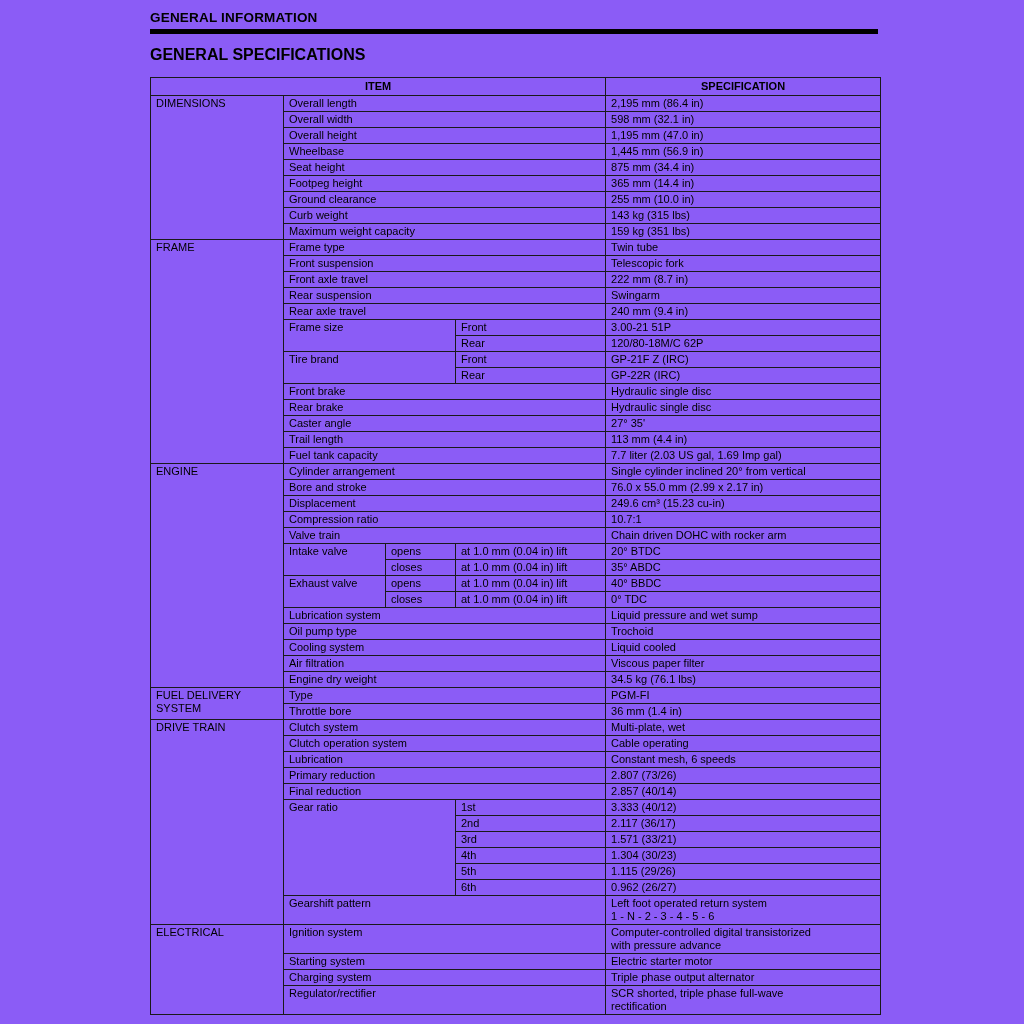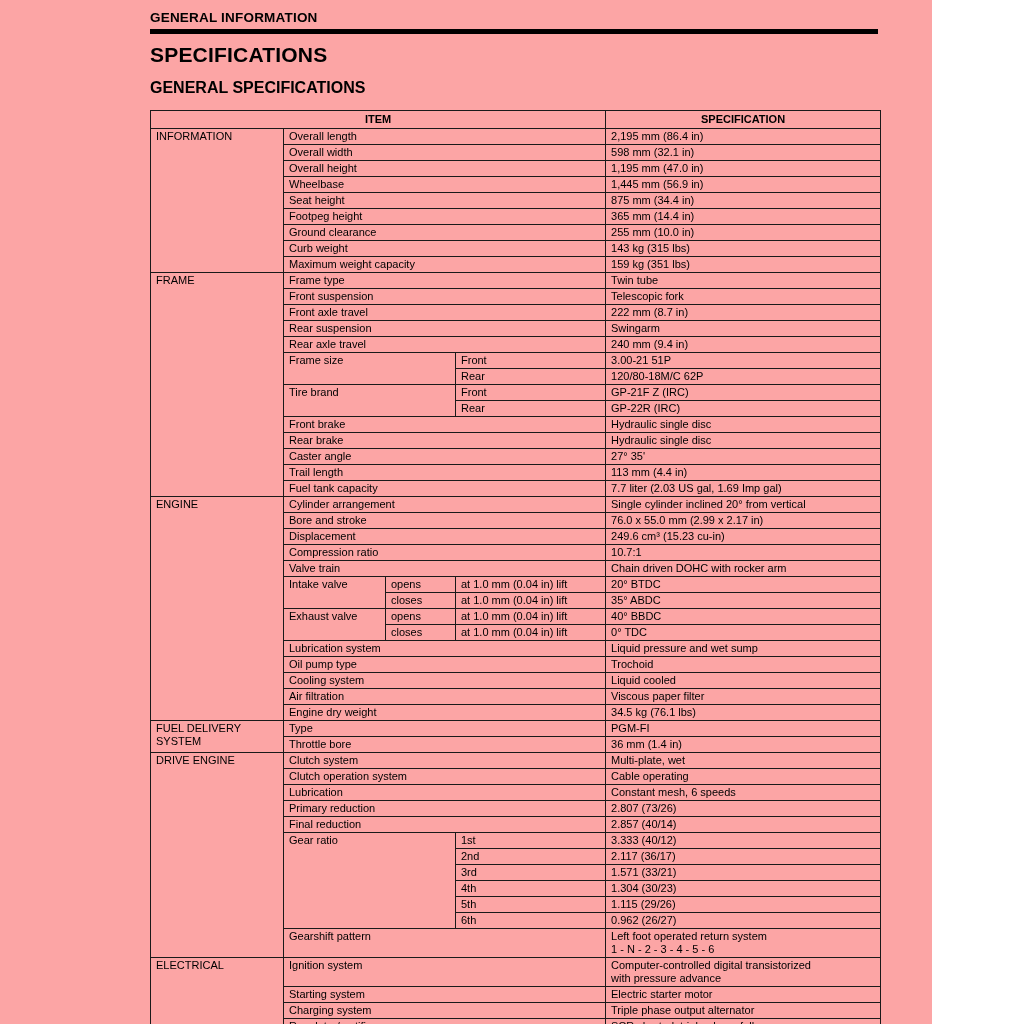--- a/index.html
+++ b/index.html
@@ -1,18 +1,18 @@
 <!DOCTYPE html>
 <html><head>
 <meta charset="utf-8">
 <style>
   * { margin: 0; padding: 0; box-sizing: border-box; }
   html, body { width: 1024px; background: #fff; color: #000;
     font-family: "Liberation Sans", sans-serif; }
-  .page { position: relative; width: 932px; height: 1024px; background: #fca5a5; overflow: hidden; }
+  .page { position: relative; width: 1024px; height: 1024px; background: #8b5cf6; overflow: hidden; }
   .content { position: absolute; left: 150px; top: 10px; width: 730px; }
 
   .doc-header { font-size: 13.5px; font-weight: bold; letter-spacing: 0.2px; }
   .header-rule { height: 5px; background: #000; margin-top: 4px; width: 728px; }
   .doc-title { font-size: 21px; font-weight: bold; margin-top: 9px; letter-spacing: 0.2px; }
   .doc-subtitle { font-size: 16px; font-weight: bold; margin-top: 12px; }
 
   table.spec-table { border-collapse: collapse; table-layout: fixed; width: 730px; margin-top: 13px; }
   .spec-table col.c-cat  { width: 133px; }
   .spec-table col.c-itA  { width: 102px; }
@@ -36,40 +36,39 @@
 </style>
 </head>
 <body>
 
 <div class="page">
   <div class="content">
 
     <div class="doc-header">GENERAL INFORMATION</div>
     <div class="header-rule"></div>
 
-    <div class="doc-title">SPECIFICATIONS</div>
     <div class="doc-subtitle">GENERAL SPECIFICATIONS</div>
 
     <table class="spec-table">
       <colgroup>
         <col class="c-cat">
           <col class="c-itA">
           <col class="c-itB">
           <col class="c-itC">
           <col class="c-spec">
       </colgroup>
       <thead>
         <tr>
           <th colspan="4">ITEM</th>
           <th>SPECIFICATION</th>
         </tr>
       </thead>
       <tbody>
           <tr>
-            <td class="cat" rowspan="9">INFORMATION</td>
+            <td class="cat" rowspan="9">DIMENSIONS</td>
             <td class="item" colspan="3">Overall length</td>
             <td class="spec">2,195 mm (86.4 in)</td>
           </tr>
           <tr>
             <td class="item" colspan="3">Overall width</td>
             <td class="spec">598 mm (32.1 in)</td>
           </tr>
           <tr>
             <td class="item" colspan="3">Overall height</td>
             <td class="spec">1,195 mm (47.0 in)</td>
@@ -223,21 +222,21 @@
           <tr>
             <td class="cat" rowspan="2">FUEL DELIVERY SYSTEM</td>
             <td class="item" colspan="3">Type</td>
             <td class="spec">PGM-FI</td>
           </tr>
           <tr>
             <td class="item" colspan="3">Throttle bore</td>
             <td class="spec">36 mm (1.4 in)</td>
           </tr>
           <tr>
-            <td class="cat" rowspan="12">DRIVE ENGINE</td>
+            <td class="cat" rowspan="12">DRIVE TRAIN</td>
             <td class="item" colspan="3">Clutch system</td>
             <td class="spec">Multi-plate, wet</td>
           </tr>
           <tr>
             <td class="item" colspan="3">Clutch operation system</td>
             <td class="spec">Cable operating</td>
           </tr>
           <tr>
             <td class="item" colspan="3">Lubrication</td>
             <td class="spec">Constant mesh, 6 speeds</td>

